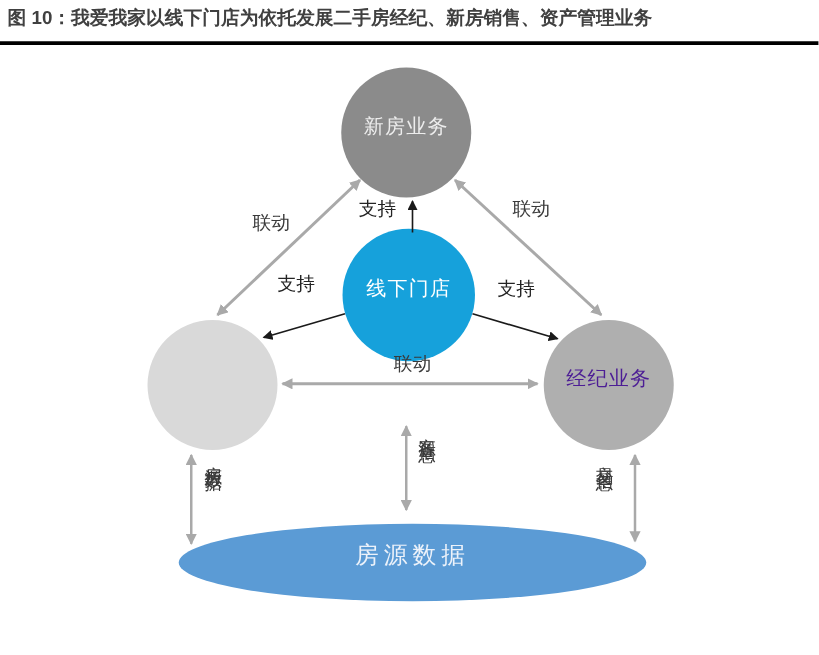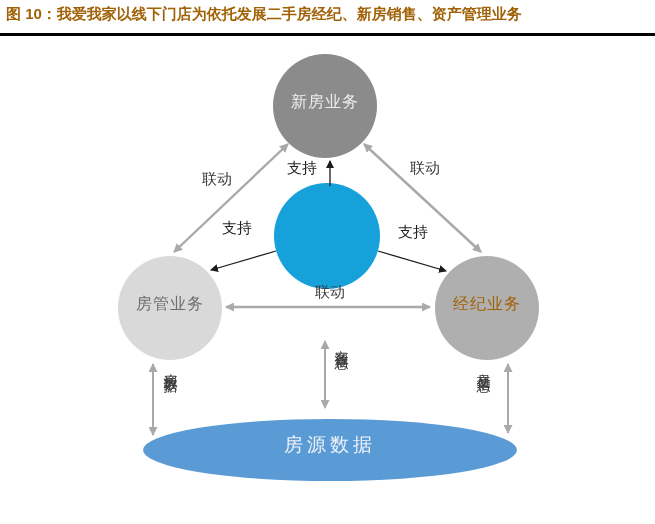--- a/index.html
+++ b/index.html
@@ -13,42 +13,42 @@
   }
   .title-row {
     position: absolute;
     top: 0; left: 0; right: 0;
     height: 28px;
     padding: 5px 6px 0 6px;
     box-sizing: content-box;
     border-bottom: 3px solid #000000;
     font-size: 15px;
     font-weight: bold;
-    color: #a16207;
+    color: #404040;
     white-space: nowrap;
   }
   .diagram {
     position: absolute;
     top: 36px; left: 0;
     width: 655px; height: 336px;
   }
   .diagram svg { position: absolute; top: 0; left: 0; }
   .lbl {
     position: absolute;
     text-align: center;
     font-size: 15px;
     color: #3a3a3a;
     white-space: nowrap;
     line-height: 1.15;
   }
   .node-lbl { font-size: 16px; letter-spacing: 1px; }
   .lbl-new-house      { left: 255px; top: 57px;  width: 140px; color: #ededed; }
   .lbl-offline-store  { left: 257px; top: 187px; width: 140px; color: #ffffff; }
   .lbl-property-mgmt  { left: 100px; top: 259px; width: 140px; color: #6e6e6e; }
-  .lbl-brokerage      { left: 417px; top: 259px; width: 140px; color: #a16207; }
+  .lbl-brokerage      { left: 417px; top: 259px; width: 140px; color: #4c1d95; }
   .lbl-big-data       { left: 230px; top: 398px; width: 200px; color: #ecf2fa;
                         font-size: 19px; letter-spacing: 4px; }
   .lbl-linkage-left   { left: 182px; top: 134px; width: 70px; }
   .lbl-linkage-right  { left: 390px; top: 123px; width: 70px; }
   .lbl-linkage-bottom { left: 295px; top: 247px; width: 70px; }
   .lbl-support-top    { left: 267px; top: 123px; width: 70px; color: #242424; }
   .lbl-support-left   { left: 202px; top: 183px; width: 70px; color: #242424; }
   .lbl-support-right  { left: 378px; top: 187px; width: 70px; color: #242424; }
   .vlabel {
     position: absolute;
@@ -106,21 +106,21 @@
       <line class="varrow" x1="153" y1="328" x2="153" y2="399" marker-start="url(#ag)" marker-end="url(#ag)" stroke="#A9A9A9"></line>
       <line class="varrow" x1="325" y1="305" x2="325" y2="372" marker-start="url(#ag)" marker-end="url(#ag)" stroke="#A9A9A9"></line>
       <line class="varrow" x1="508" y1="328" x2="508" y2="397" marker-start="url(#ag)" marker-end="url(#ag)" stroke="#A9A9A9"></line>
 
       <line class="barrow" x1="330" y1="150" x2="330" y2="125" marker-end="url(#ab)" stroke="#1A1A1A"></line>
       <line class="barrow" x1="276" y1="215" x2="211" y2="234" marker-end="url(#ab)" stroke="#1A1A1A"></line>
       <line class="barrow" x1="378" y1="215" x2="446" y2="235" marker-end="url(#ab)" stroke="#1A1A1A"></line>
     </svg>
 
     <div class="lbl node-lbl lbl-new-house">新房业务</div>
-    <div class="lbl node-lbl lbl-property-mgmt">房管业务</div>
+    <div class="lbl node-lbl lbl-offline-store">线下门店</div>
     <div class="lbl node-lbl lbl-brokerage">经纪业务</div>
     <div class="lbl lbl-big-data">房源数据</div>
 
     <div class="lbl lbl-linkage-left">联动</div>
     <div class="lbl lbl-linkage-right">联动</div>
     <div class="lbl lbl-linkage-bottom">联动</div>
     <div class="lbl lbl-support-top">支持</div>
     <div class="lbl lbl-support-left">支持</div>
     <div class="lbl lbl-support-right">支持</div>
 

